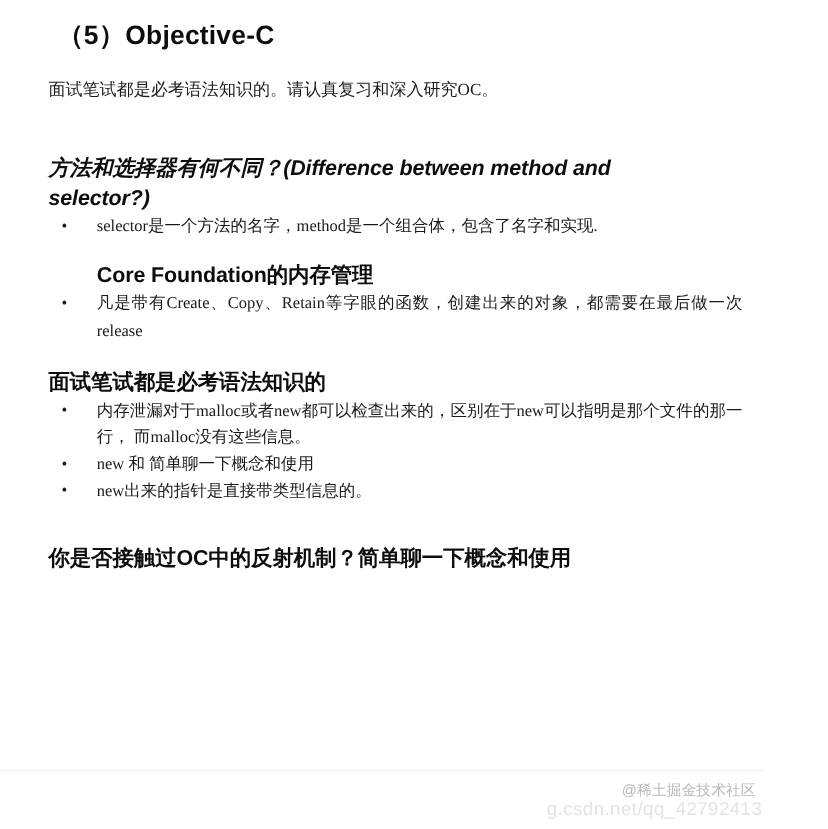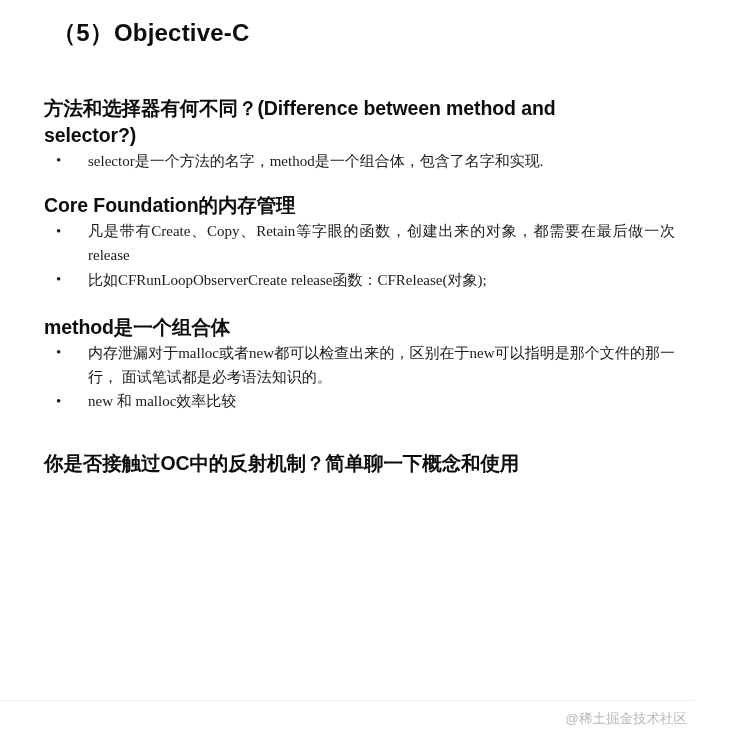--- a/index.html
+++ b/index.html
@@ -51,22 +51,22 @@
     font-family: "Liberation Sans", "DejaVu Sans", sans-serif;
     font-weight: bold;
     font-size: 19.5px;
     line-height: 1.38;
     color: #0d0d0d;
     margin: 0;
     padding: 0 60px 0 44px;
     letter-spacing: -0.1px;
   }
 
-  .h-gap-1 { padding-top: 47px; }
-  .h-gap-2 { padding-top: 19px; }
+  .h-gap-1 { padding-top: 47px; font-style: italic; }
+  .h-gap-2 { padding-top: 19px; margin-left: 44px; }
   .h-gap-3 { padding-top: 22px; }
   .h-gap-4 { padding-top: 36px; }
 
   
   ul.bullets {
     list-style: none;
     margin: 0;
     padding: 0;
   }
   ul.bullets li {
@@ -135,41 +135,43 @@
     pointer-events: none;
   }
 </style>
 </head>
 <body>
 
 <div class="page">
 
   <h1 class="doc-title">（5）Objective-C</h1>
 
+  <p class="intro">面试笔试都是必考语法知识的。请认真复习和深入研究OC。</p>
 
   <h2 class="section-heading h-gap-1">方法和选择器有何不同？(Difference between method and selector?)</h2>
 
   <ul class="bullets list-tight">
     <li>selector是一个方法的名字，method是一个组合体，包含了名字和实现.</li>
   </ul>
 
   <h2 class="section-heading h-gap-2">Core Foundation的内存管理</h2>
 
   <ul class="bullets list-cf">
     <li>凡是带有Create、Copy、Retain等字眼的函数，创建出来的对象，都需要在最后做一次release</li>
-    <li>比如CFRunLoopObserverCreate release函数：CFRelease(对象);</li>
   </ul>
 
-  <h2 class="section-heading h-gap-3">method是一个组合体</h2>
+  <h2 class="section-heading h-gap-3">面试笔试都是必考语法知识的</h2>
 
   <ul class="bullets list-loose">
-    <li>内存泄漏对于malloc或者new都可以检查出来的，区别在于new可以指明是那个文件的那一行， 面试笔试都是必考语法知识的。</li>
-    <li>new 和 malloc效率比较</li>
+    <li>内存泄漏对于malloc或者new都可以检查出来的，区别在于new可以指明是那个文件的那一行， 而malloc没有这些信息。</li>
+    <li>new 和 简单聊一下概念和使用</li>
+    <li>new出来的指针是直接带类型信息的。</li>
   </ul>
 
   <h2 class="section-heading h-gap-4">你是否接触过OC中的反射机制？简单聊一下概念和使用</h2>
 
   <div class="watermark-bar"></div>
 
   <div class="watermark">@稀土掘金技术社区</div>
 
+  <div class="watermark-url">g.csdn.net/qq_42792413</div>
 
 </div>
 
 </body></html>

